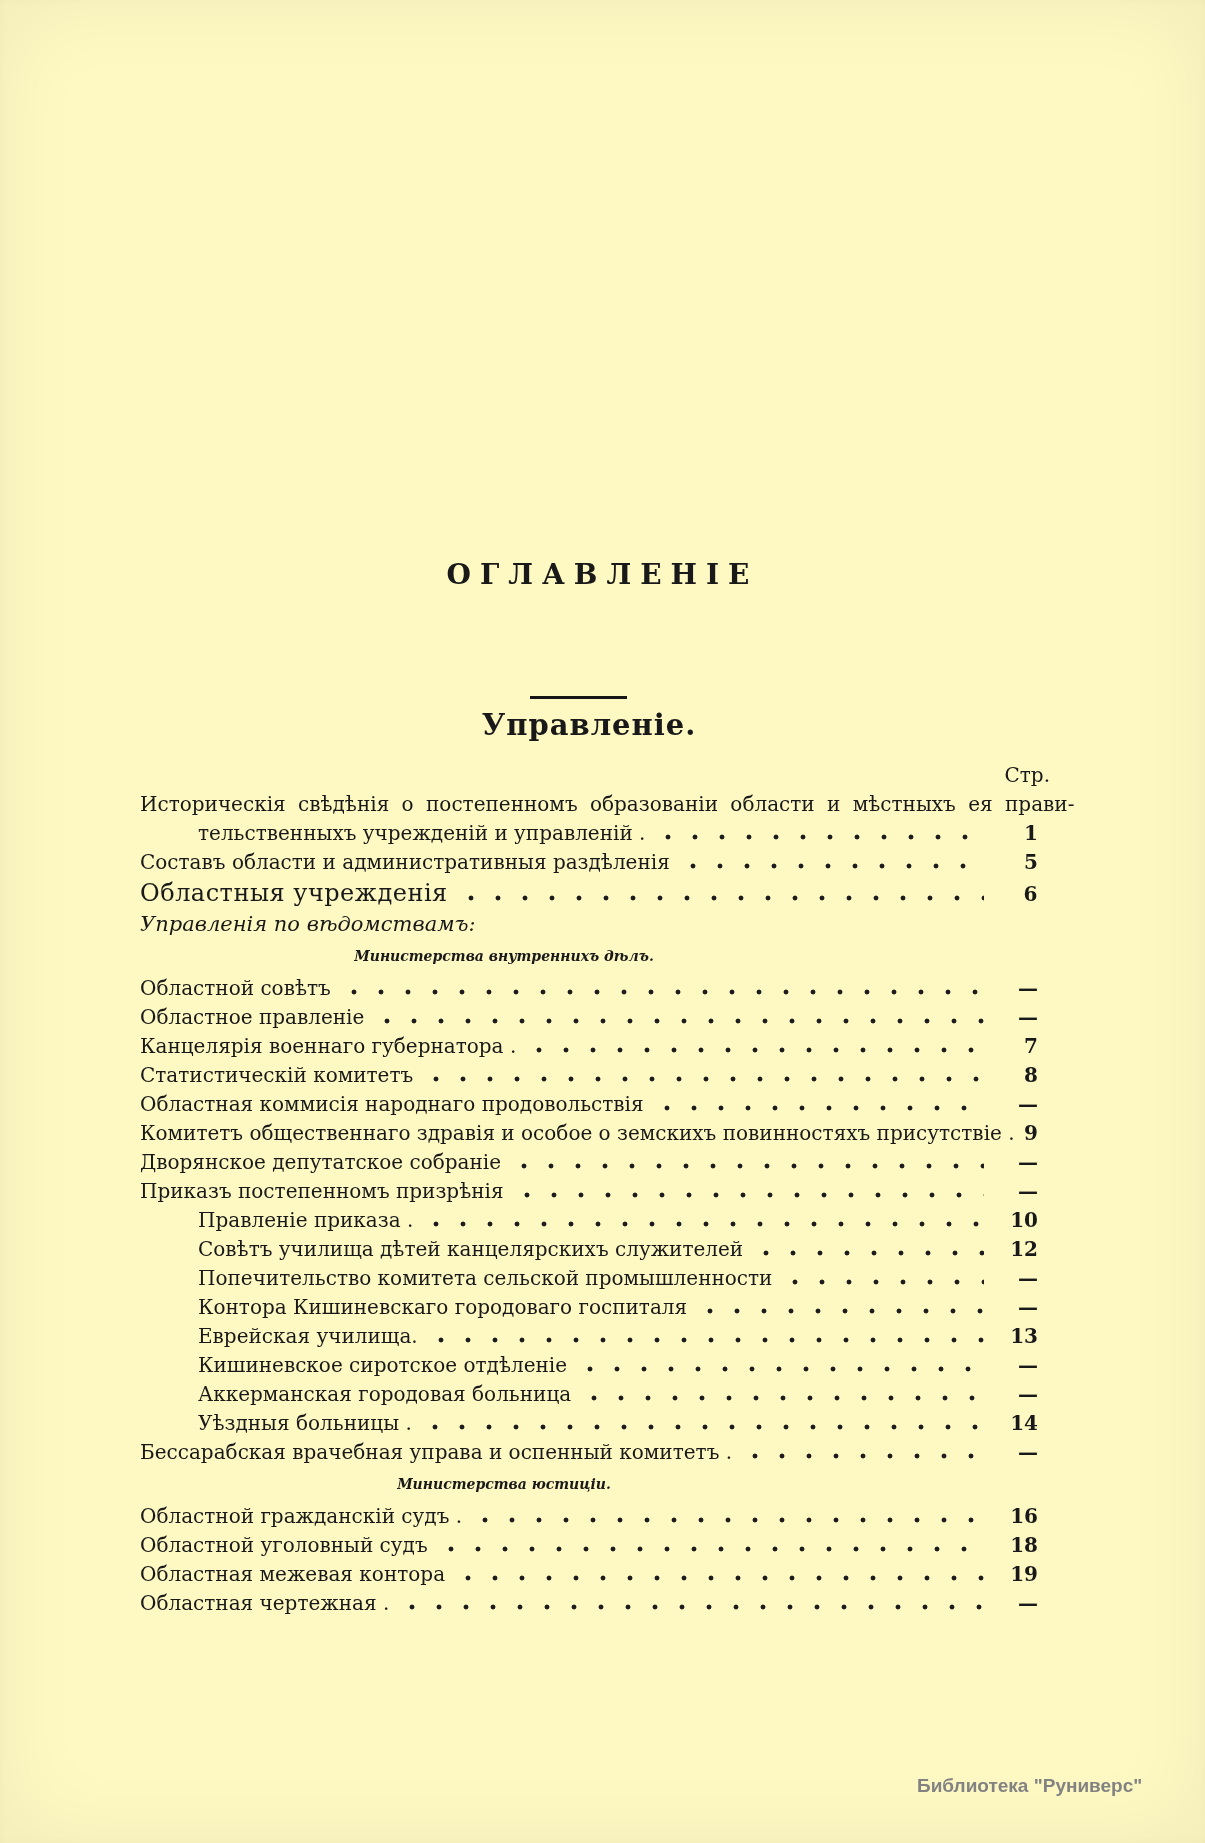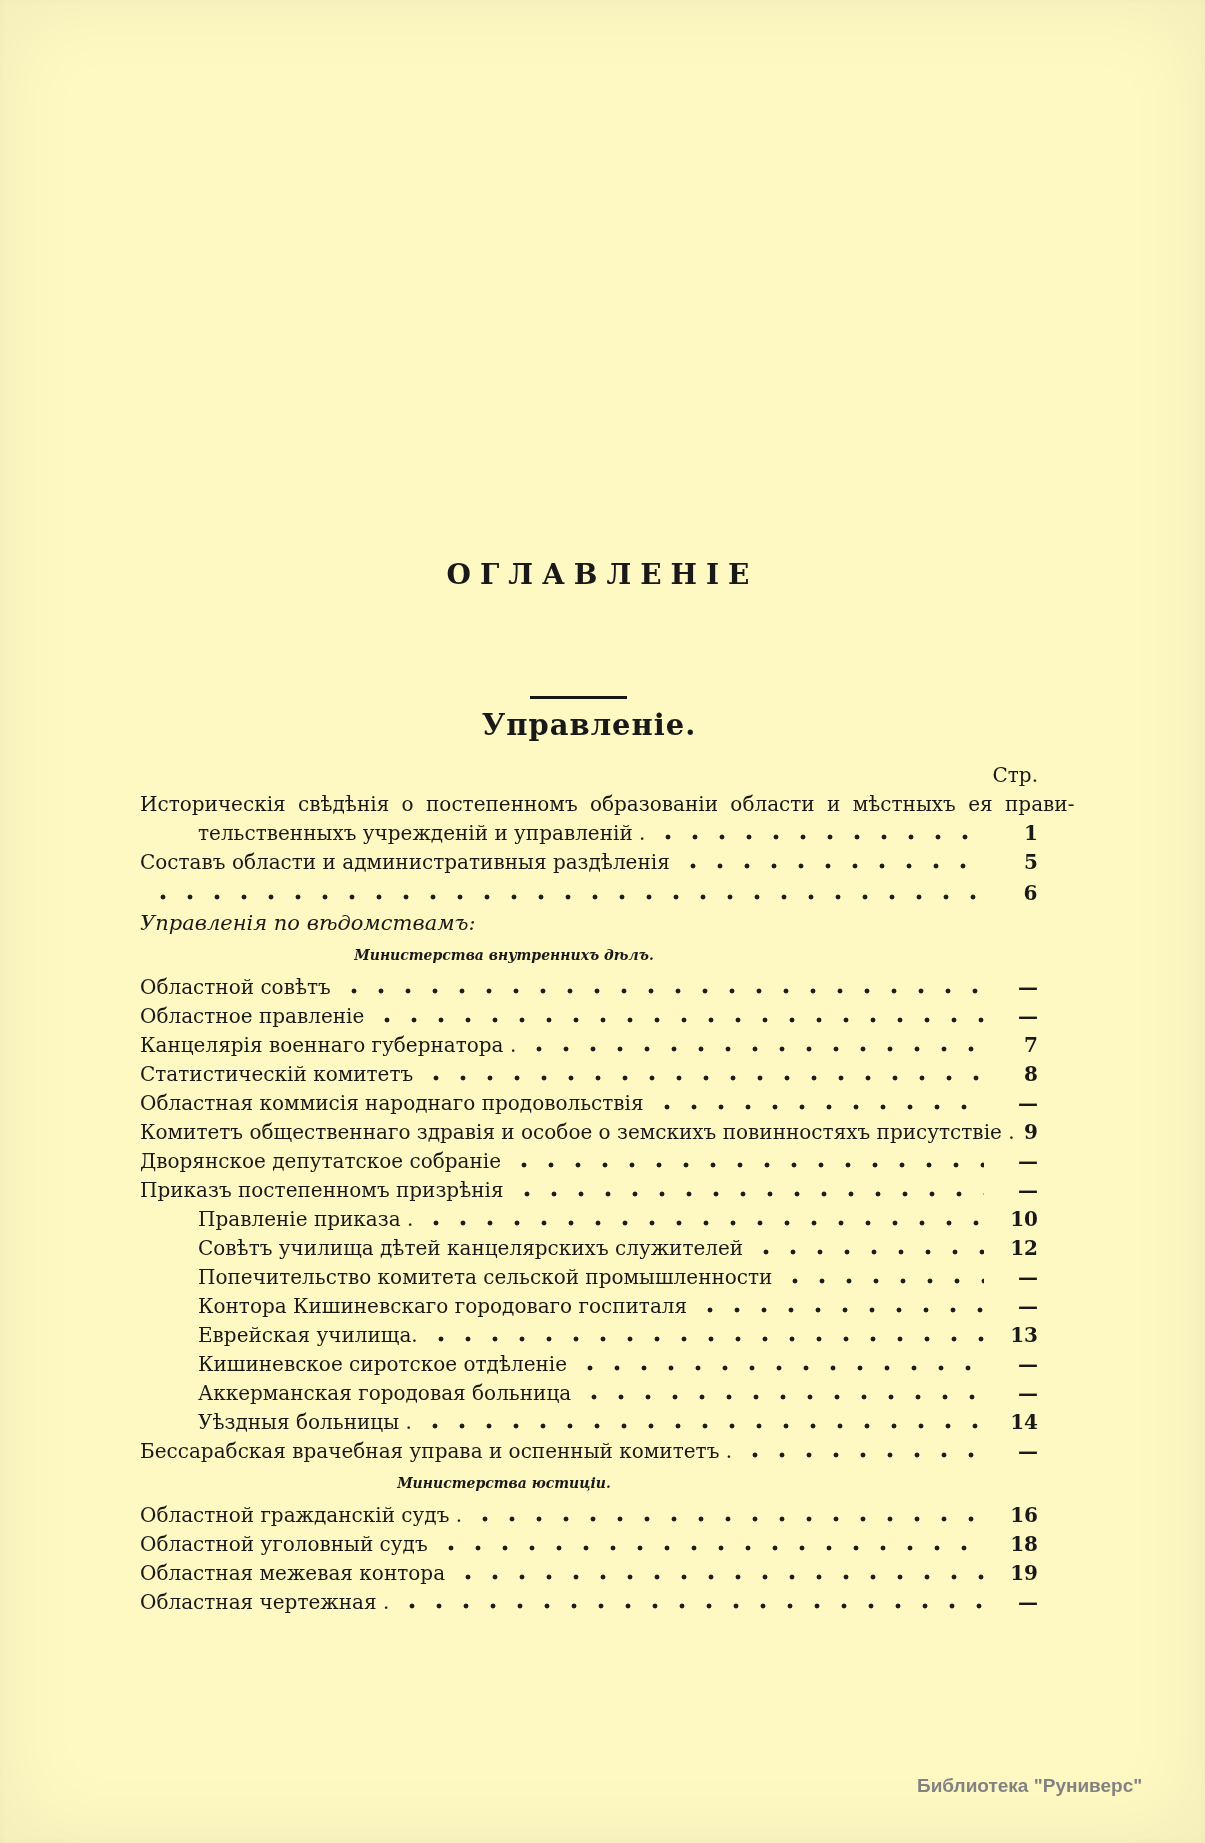--- a/index.html
+++ b/index.html
@@ -27,21 +27,21 @@
   .rule{
     position:absolute;top:696px;left:530px;
     width:97px;height:3px;background:#161616;
   }
   .section-heading{
     position:absolute;top:708px;left:140px;width:898px;
     text-align:center;
     font-size:29px;font-weight:bold;letter-spacing:1px;
   }
   .str-label{
-    position:absolute;top:763px;left:140px;width:898px;
+    position:absolute;top:763px;left:152px;width:898px;
     text-align:right;
     font-size:20px;
   }
   .toc{
     position:absolute;top:790px;left:140px;width:898px;
     display:flex;flex-direction:column;
   }
   .row{
     display:flex;align-items:baseline;
     line-height:29px;min-height:29px;
@@ -95,20 +95,21 @@
         <span class="lbl">тельственныхъ учрежденій и управленій .</span>
         <span class="leader"></span>
         <span class="pg">1</span>
       </div>
       <div class="row entry">
         <span class="lbl">Составъ области и административныя раздѣленія</span>
         <span class="leader"></span>
         <span class="pg">5</span>
       </div>
       <div class="row entry large">
+        <span class="lbl">Областныя учрежденія</span>
         <span class="leader"></span>
         <span class="pg">6</span>
       </div>
       <div class="row italic">
         <span class="lbl">Управленія по вѣдомствамъ:</span>
       </div>
       <div class="row heading"><span class="lbl">Министерства внутреннихъ дѣлъ.</span></div>
       <div class="row entry">
         <span class="lbl">Областной совѣтъ</span>
         <span class="leader"></span>

